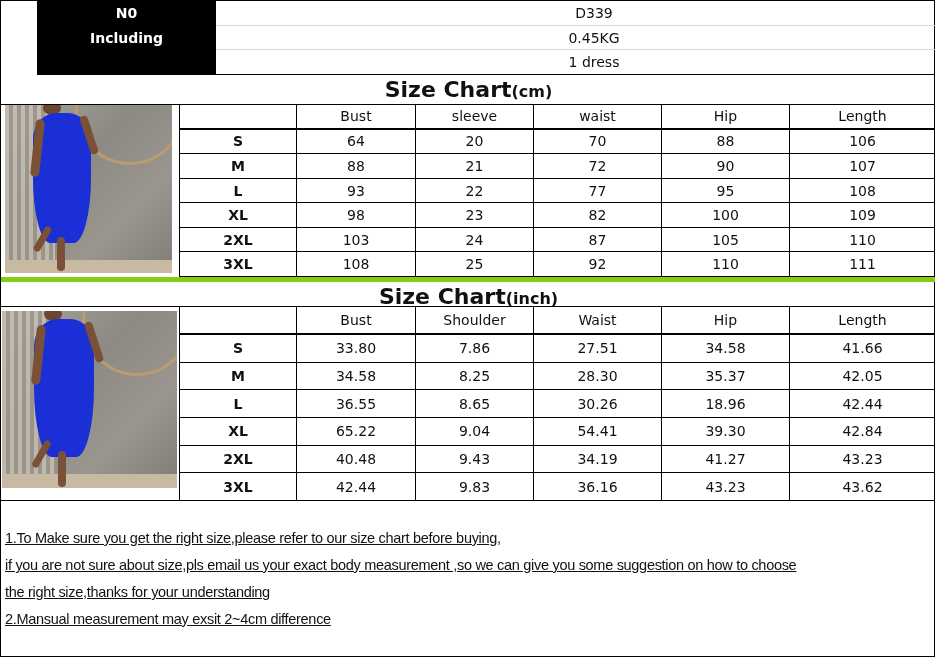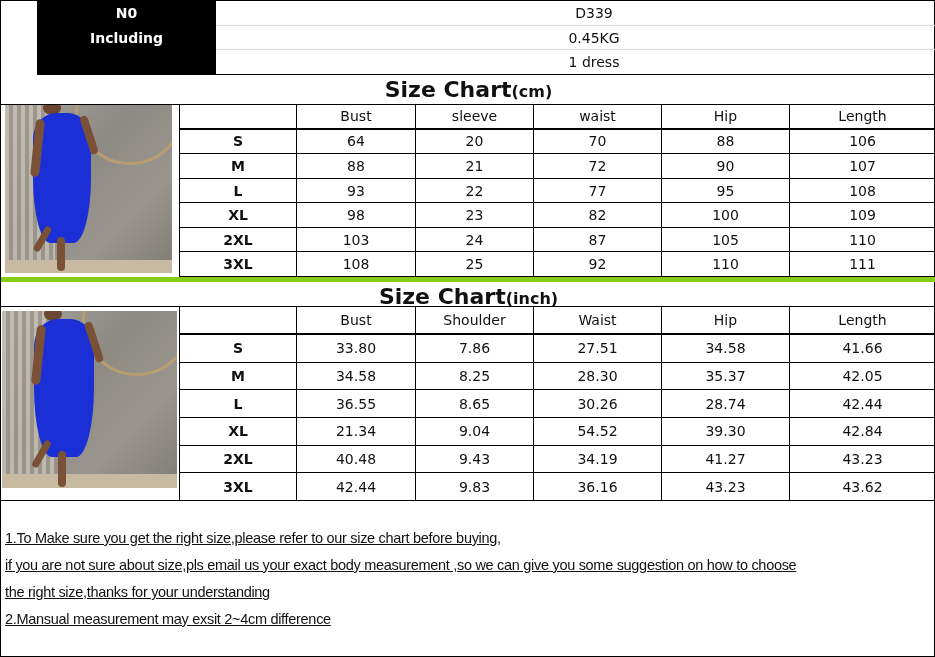--- a/index.html
+++ b/index.html
@@ -194,28 +194,28 @@
       <td>8.25</td>
       <td>28.30</td>
       <td>35.37</td>
       <td>42.05</td>
     </tr>
     <tr>
       <td class="size">L</td>
       <td>36.55</td>
       <td>8.65</td>
       <td>30.26</td>
-      <td>28.74</td>
+      <td>18.96</td>
       <td>42.44</td>
     </tr>
     <tr>
       <td class="size">XL</td>
-      <td>21.34</td>
+      <td>65.22</td>
       <td>9.04</td>
-      <td>54.52</td>
+      <td>54.41</td>
       <td>39.30</td>
       <td>42.84</td>
     </tr>
     <tr>
       <td class="size">2XL</td>
       <td>40.48</td>
       <td>9.43</td>
       <td>34.19</td>
       <td>41.27</td>
       <td>43.23</td>

